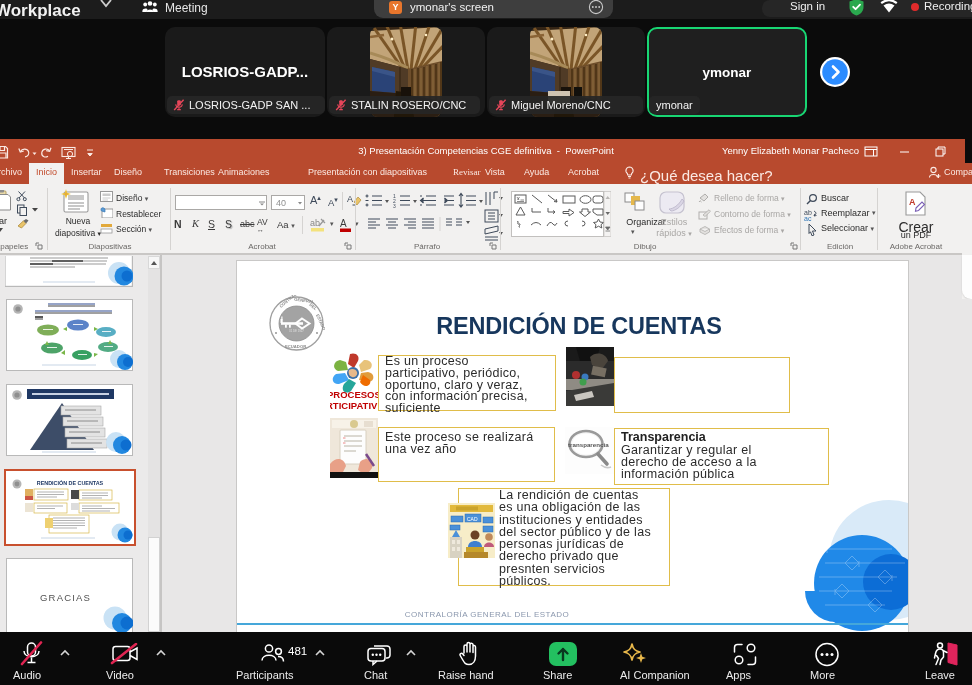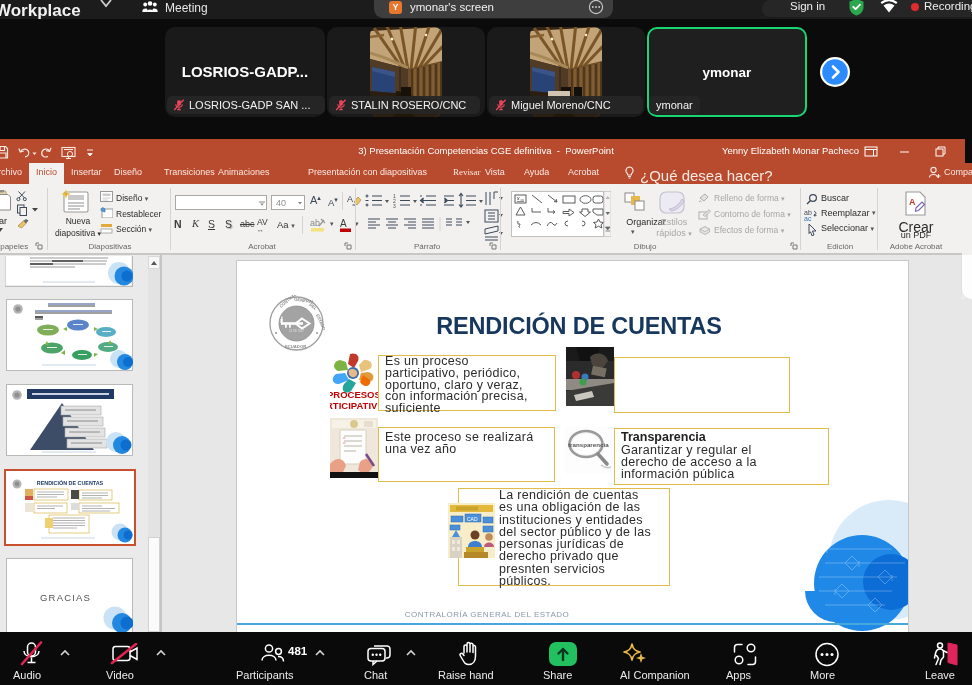--- a/index.html
+++ b/index.html
@@ -775,21 +775,21 @@
     <div class="zlbl" style="left:106px;width:40px;">Video</div>
 
     <svg class="abs" style="left:259px;top:10px" width="26" height="24" viewBox="0 0 26 24">
       <g stroke="#fff" stroke-width="1.5" fill="none">
         <circle cx="10" cy="6.5" r="3.6"></circle>
         <path d="M3 18.5 C3 11.5 17 11.5 17 18.5"></path>
         <circle cx="19.5" cy="9.5" r="2.9"></circle>
         <path d="M19 14.5 C22.5 14.5 24.5 16.5 24.5 19.5"></path>
       </g>
     </svg>
-    <div class="abs" style="left:288px;top:13px;font-size:11.5px;color:#fff;font-weight:bold;">481</div>
+    <div class="abs" style="left:288px;top:13px;font-size:11.5px;color:#fff;">481</div>
     <svg class="abs" style="left:314px;top:17px" width="12" height="8" viewBox="0 0 12 8">
         <path d="M2 6 L6 2 L10 6" fill="none" stroke="#d5d5d5" stroke-width="1.6"></path>
       </svg>
     <div class="zlbl" style="left:236px;width:70px;">Participants</div>
 
     <svg class="abs" style="left:366px;top:10px" width="26" height="24" viewBox="0 0 26 24">
       <g stroke="#fff" stroke-width="1.5" fill="none">
         <path d="M8 4 H21 C22.6 4 24 5.4 24 7 V13 C24 14.6 22.6 16 21 16 H20"></path>
         <rect x="2" y="6.5" width="17" height="12.5" rx="3"></rect>
         <path d="M7 19 V22.5 L11 19"></path>

